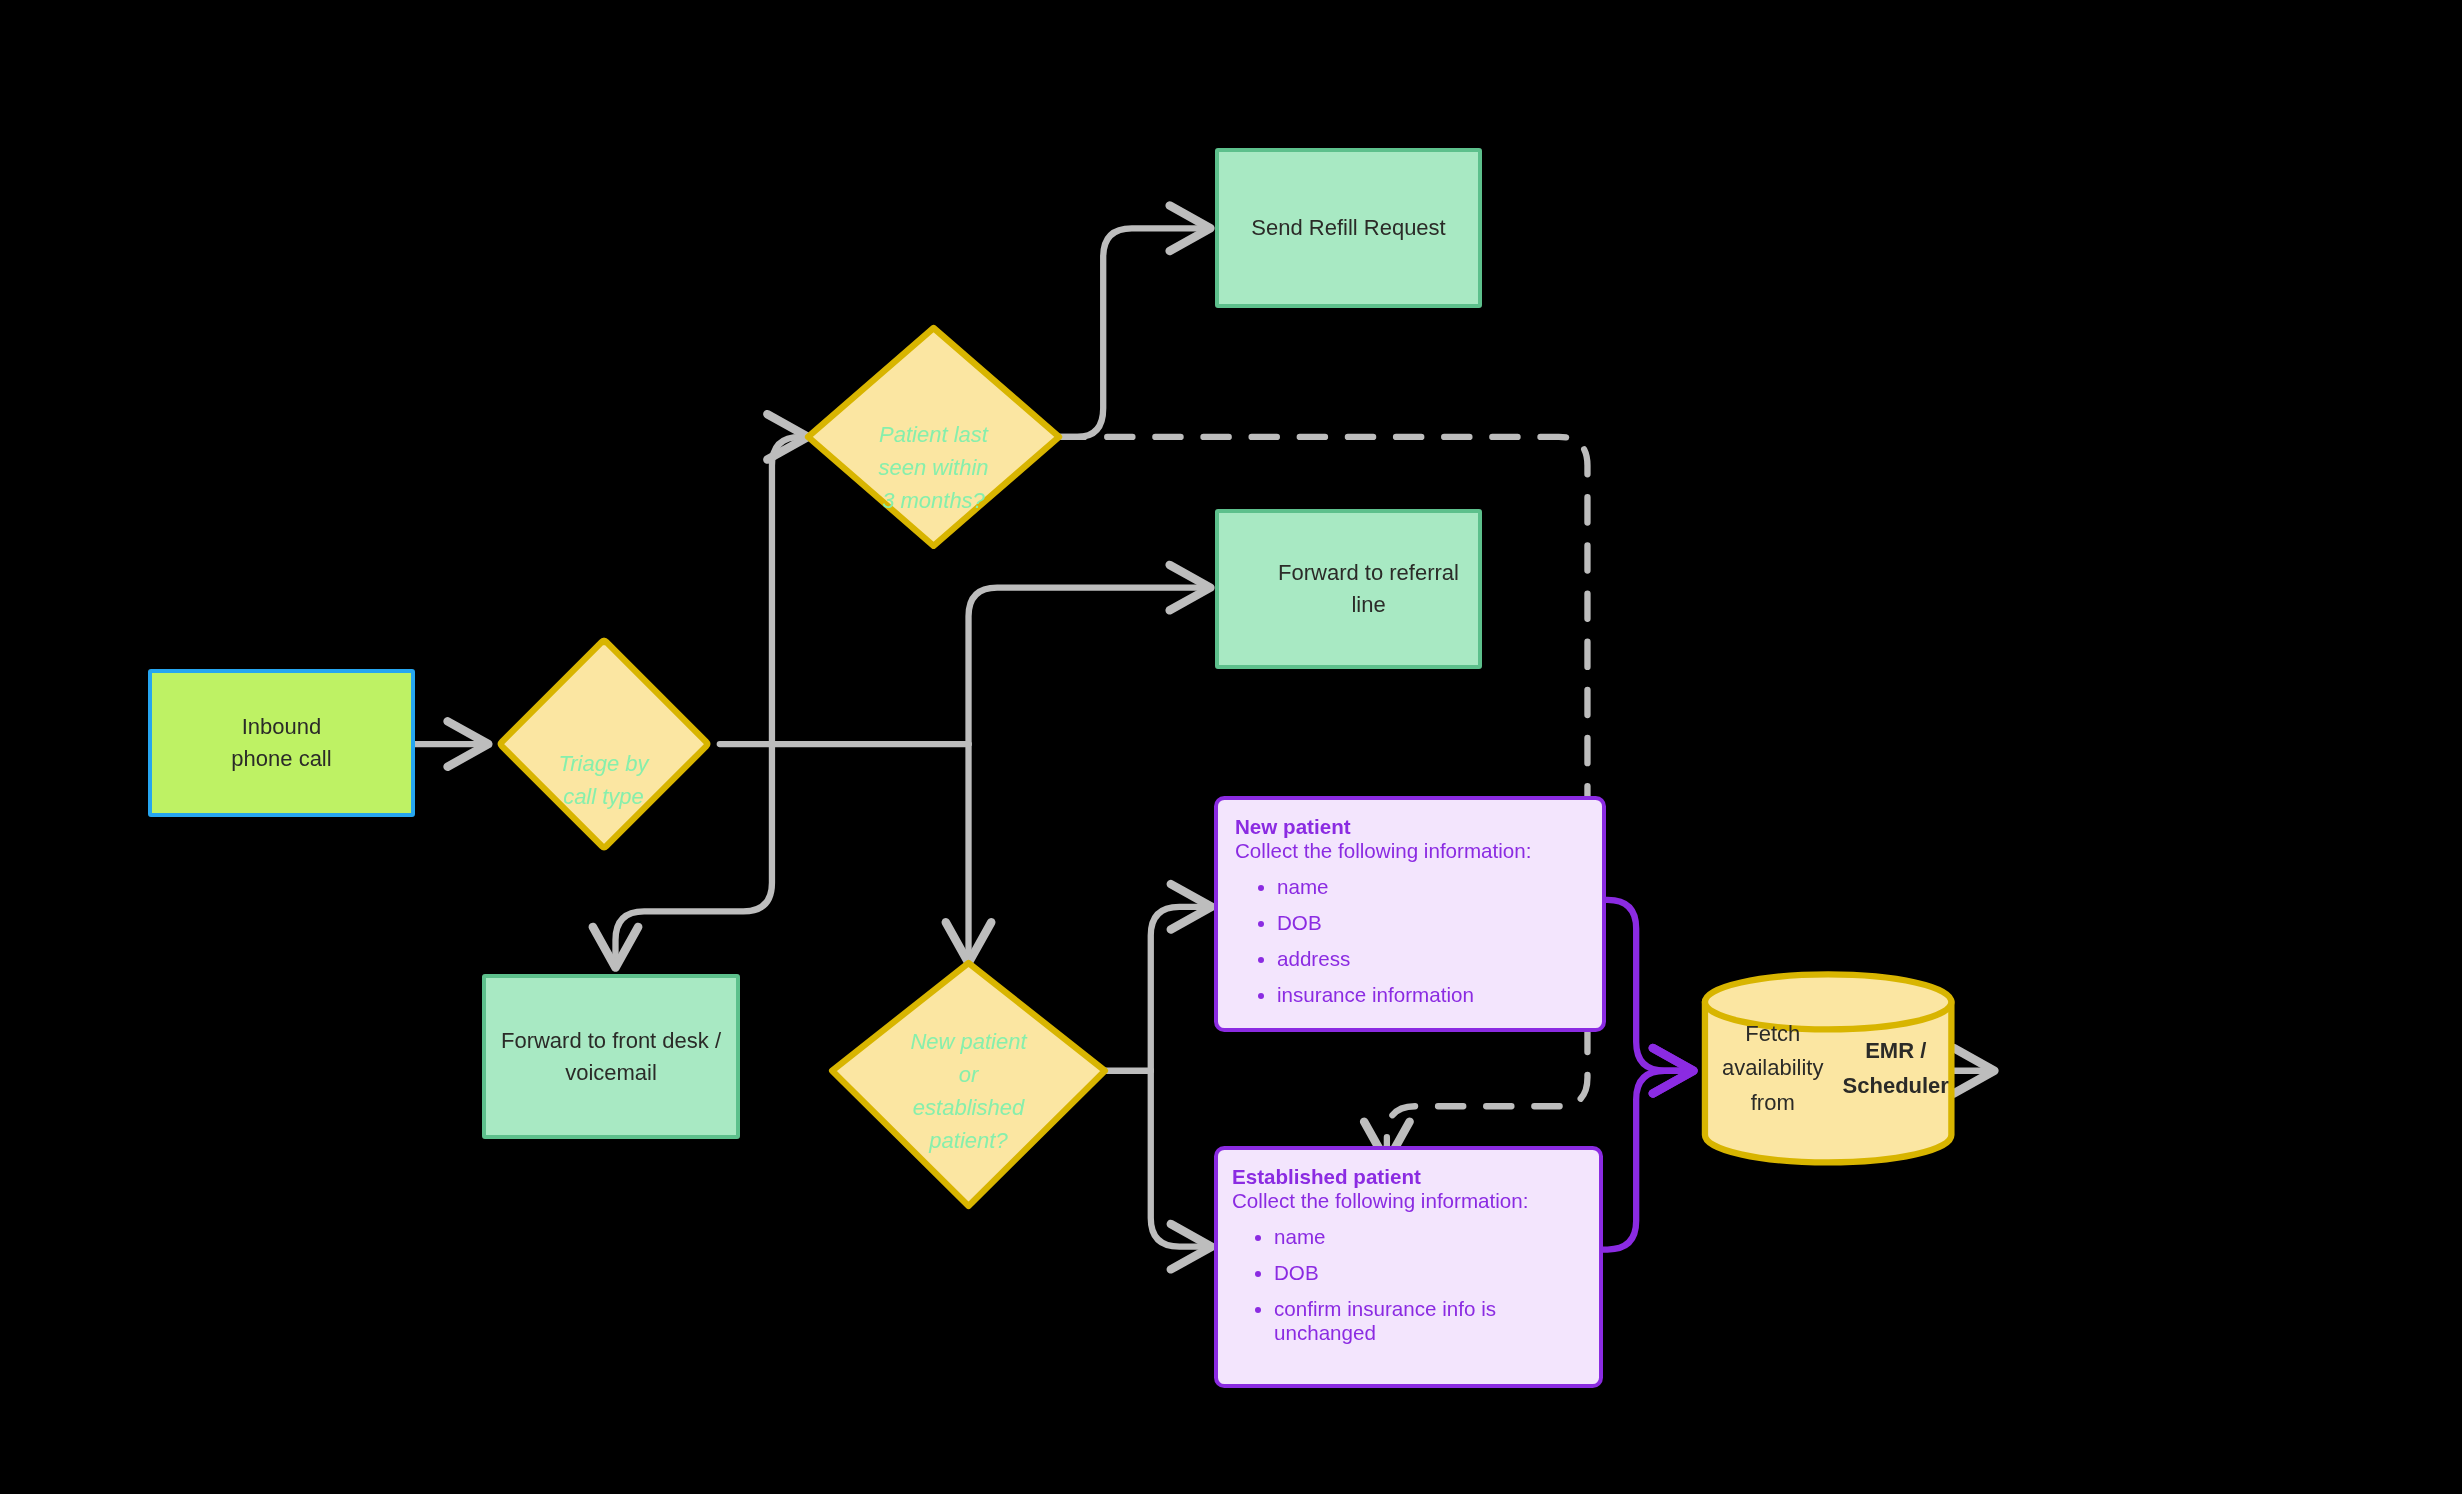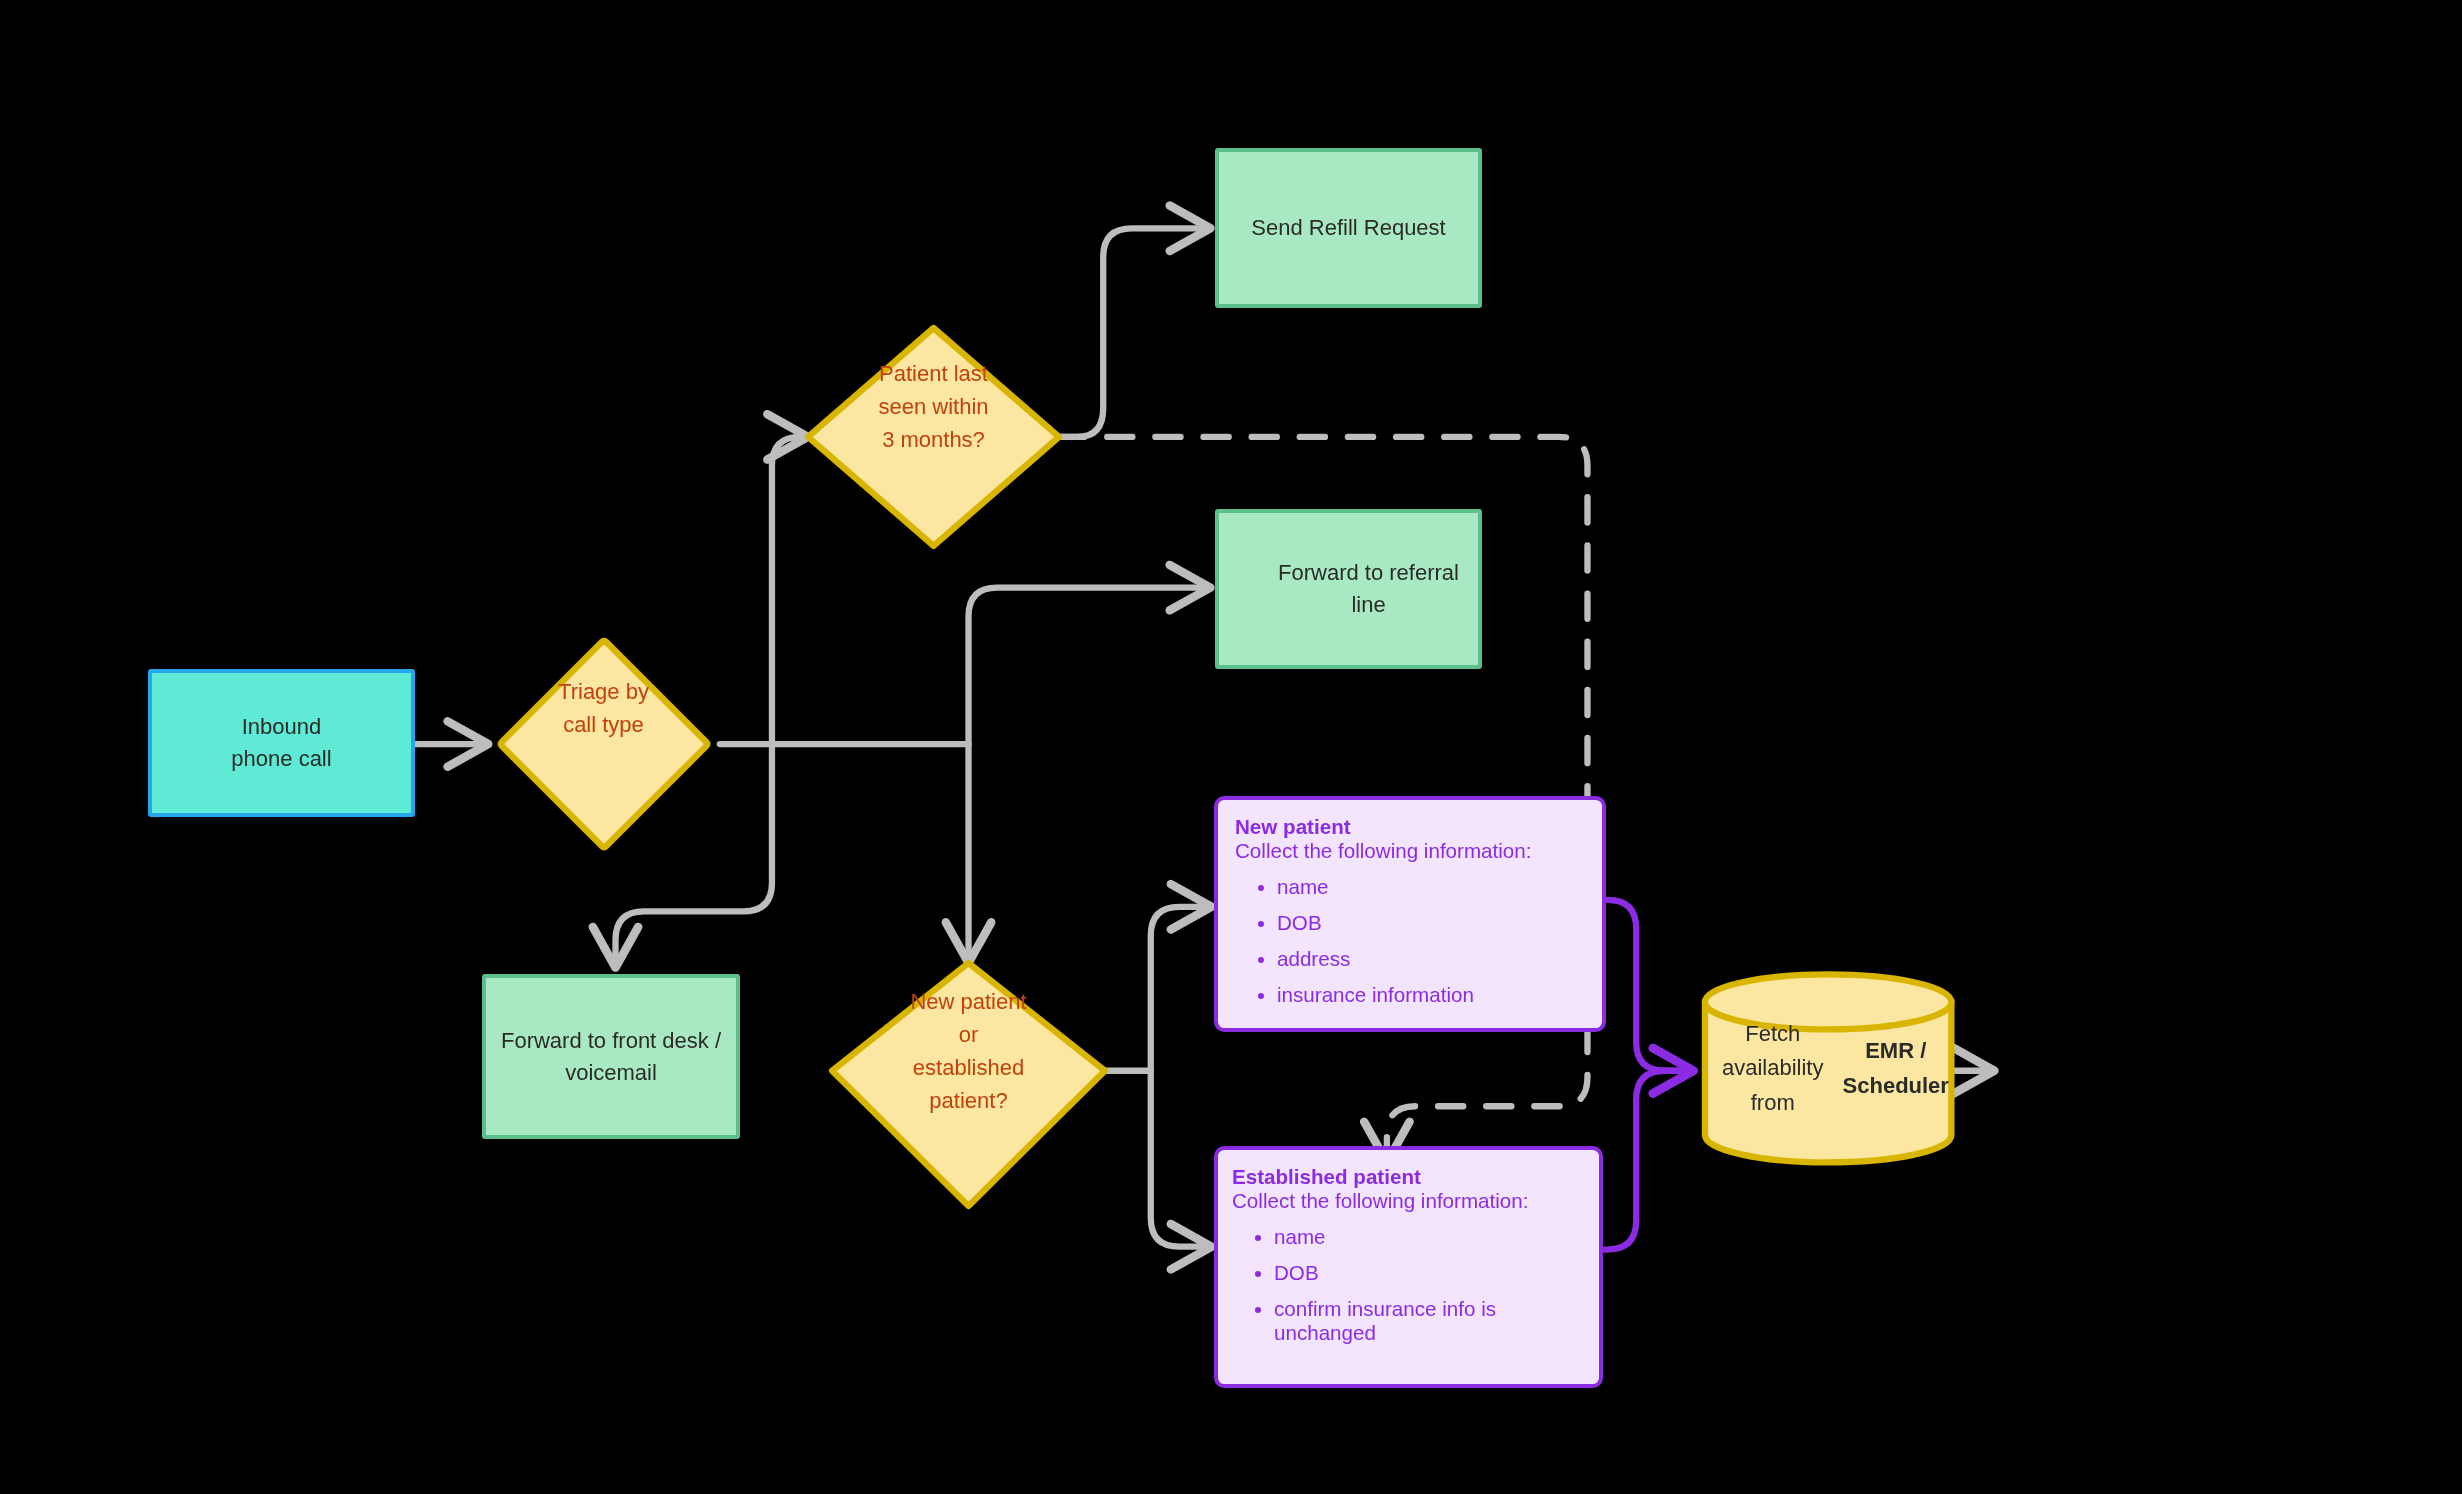--- a/index.html
+++ b/index.html
@@ -4,35 +4,35 @@
 <style>
   html,body{margin:0;padding:0;background:#000;}
   body{font-family:"Liberation Sans","DejaVu Sans",sans-serif;}
   #stage{position:relative;width:2462px;height:1495px;background:#000000;overflow:hidden;}
   svg.layer{position:absolute;left:0;top:0;width:2462px;height:1495px;}
   .node{position:absolute;box-sizing:border-box;display:flex;align-items:center;justify-content:center;text-align:center;color:#2b2b28;}
   .nodetext{line-height:1.45;white-space:pre-line;}
 
   
   .rrect{border-radius:3px;border-width:4px;border-style:solid;}
-  .n-start{background:#5eead4;border-color:#26A6F0;}
+  .n-start{background:#bef264;border-color:#26A6F0;}
   .n-green{background:#A8E9C3;border-color:#5DC08C;}
 
   
   .note{background:#F3E5FD;border:4.6px solid #8B2BE2;border-radius:10.3px;color:#8B2BE2;
         display:block;text-align:left;padding:15px 17px 15px 17px;}
   .note b{font-weight:bold;display:block;}
   .note .lead{display:block;}
   .note ul{margin:2.3px 0 0 0;padding-left:30px;list-style:disc;}
   .note li{margin:12px;padding:0;}
   .fs36{font-size:20.6px;}
   .fs38{font-size:22px;}
 
-  .diamondtext{position:absolute;display:flex;align-items:flex-start;justify-content:center;
-     text-align:center;color:#c2410c;white-space:pre-line;line-height:1.5;pointer-events:none;}
+  .diamondtext{position:absolute;display:flex;align-items:flex-end;justify-content:center;
+     text-align:center;color:#86efac;white-space:pre-line;line-height:1.5;pointer-events:none;font-style:italic;}
   .cyltext{position:absolute;display:flex;align-items:center;justify-content:center;
      text-align:center;color:#2b2b28;white-space:pre-line;line-height:1.55;pointer-events:none;}
   .cyltext b{font-weight:bold;}
 </style>
 </head>
 <body>
 
 <div id="stage">
 
   <svg class="layer" viewBox="0 0 4296 2608">

